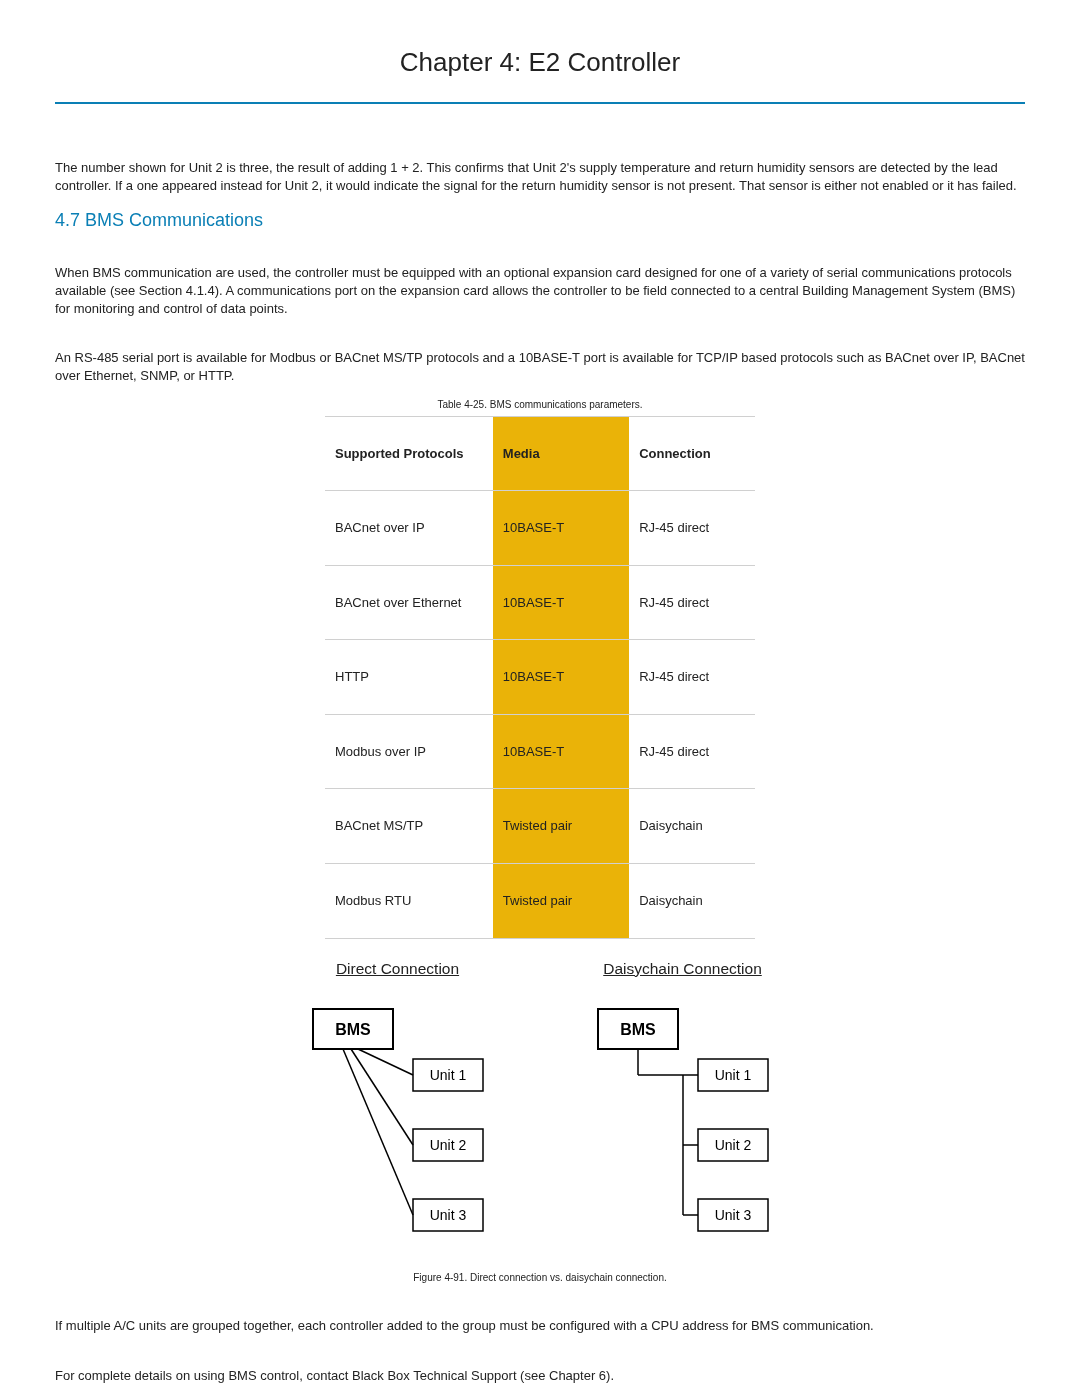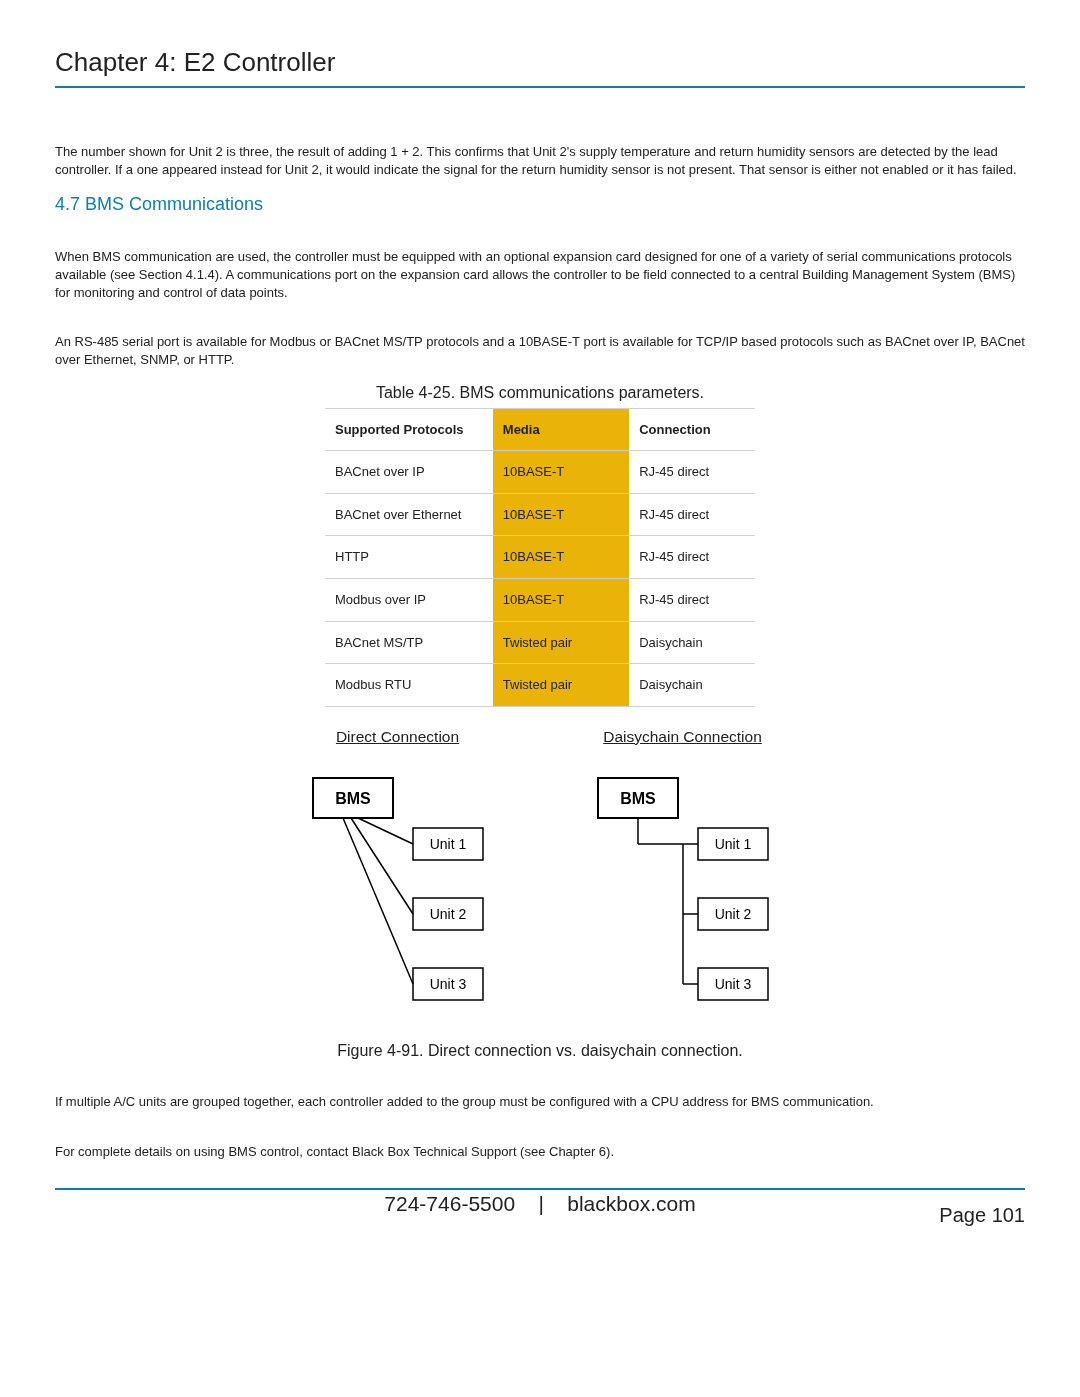--- a/index.html
+++ b/index.html
@@ -7,51 +7,51 @@
     font-family: "Segoe UI", Arial, sans-serif;
     font-size: 15px;
     color: #222;
     background: #fff;
     width: 1080px;
     margin: 0 auto;
     padding: 45px 55px 30px 55px;
     line-height: 1.35;
   }
   .header {
-    text-align: left;
+    text-align: center;
     border-bottom: 2px solid #0a7fb5;
-    padding-bottom: 6px;
+    padding-bottom: 22px;
     margin-bottom: 55px;
   }
   .header h1 {
     font-size: 26px;
     font-weight: 400;
     color: #222;
   }
   p { margin-bottom: 14px; font-size: 13px; margin-top: 32px; }
   h2.section {
     color: #0a7fb5;
     font-size: 18px;
     font-weight: 400;
     margin-top: 6px;
     margin-bottom: 12px;
   }
   .table-caption, .figure-caption {
     text-align: center;
-    font-size: 16px;
+    font-size: 10px;
     margin: 12px 0 4px 0;
   }
   table {
     border-collapse: collapse;
     margin: 0 auto 18px auto;
     width: 430px;
     font-size: 13px;
   }
   table td, table th {
-    padding: 12px 10px;
+    padding: 28px 10px;
     text-align: left;
     border: none;
   }
   table tr { border-bottom: 1px solid #d0d0d0; }
   table tr:first-child { border-top: 1px solid #d0d0d0; }
   table tr.header-row td { font-weight: 600; }
   table td.col-media { background: #eab308; width: 130px; }
   table td.col-proto { width: 160px; }
   table td.col-conn { width: 120px; }
   .diagram-wrap {

